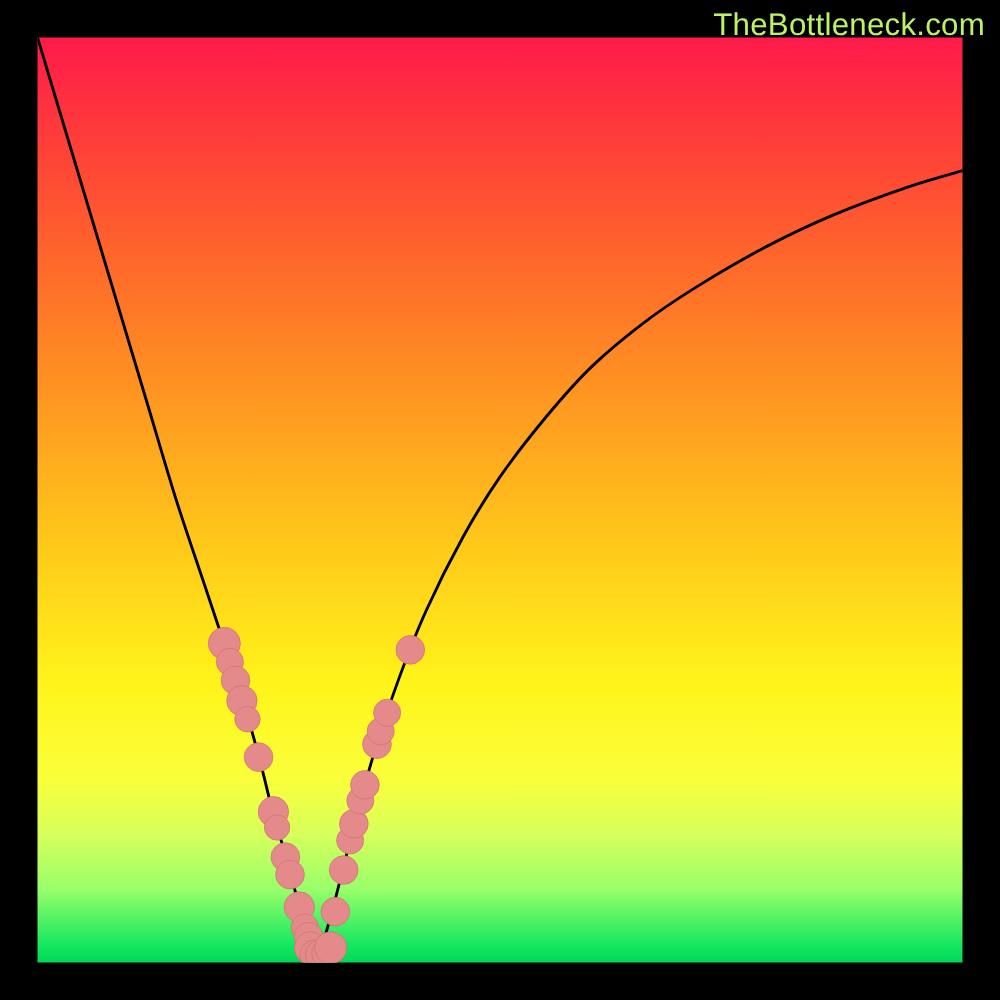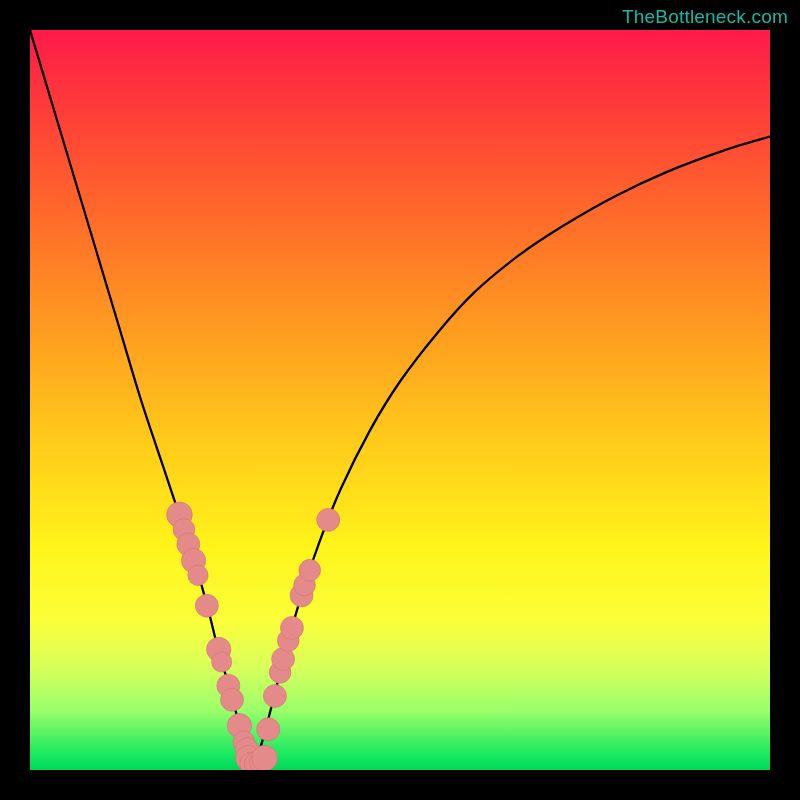--- a/index.html
+++ b/index.html
@@ -35,22 +35,22 @@
       #d8ff5a 86%,
       #9aff6a 92%,
       #17e860 98%,
       #00d858 100%
     );
   }
   .watermark {
     position: absolute;
     top: 6px;
     right: 12px;
-    color: #14b8a6;
-    font-size: 19px;
+    color: #bef264;
+    font-size: 25px;
     font-weight: 400;
     letter-spacing: 0.2px;
     user-select: none;
   }
   svg.curve-layer {
     position: absolute;
     left: 0;
     top: 0;
     width: 740px;
     height: 740px;

